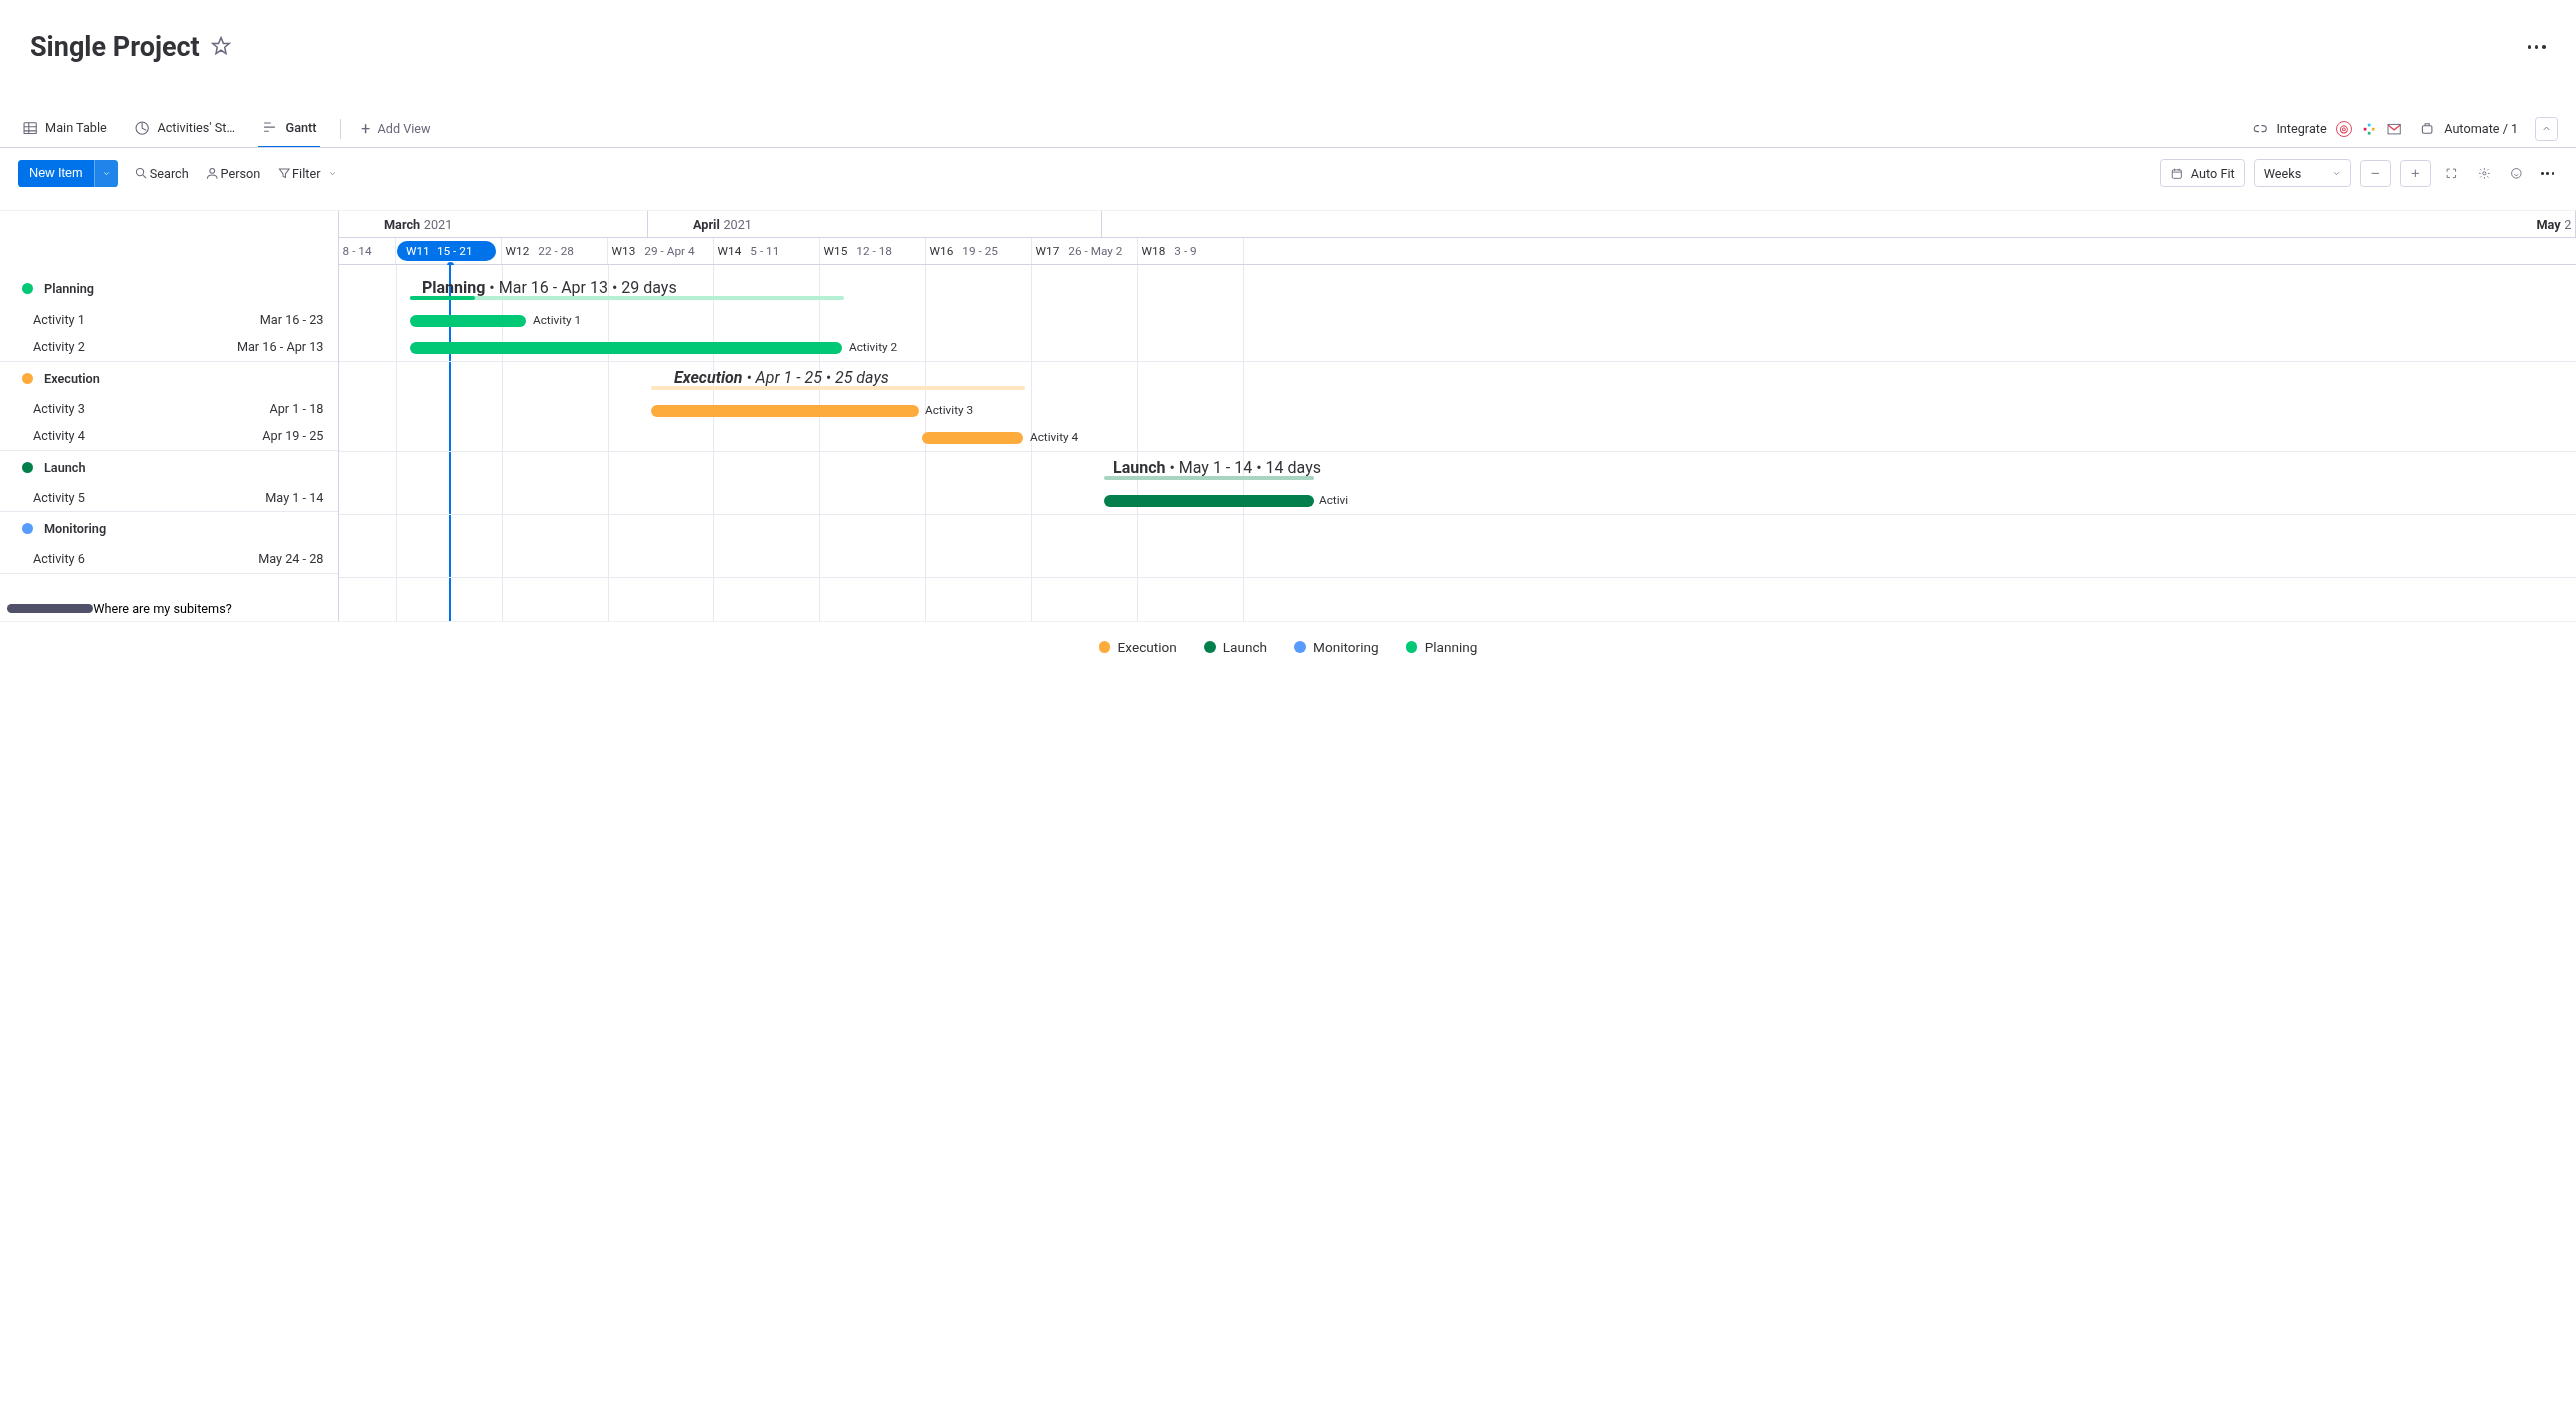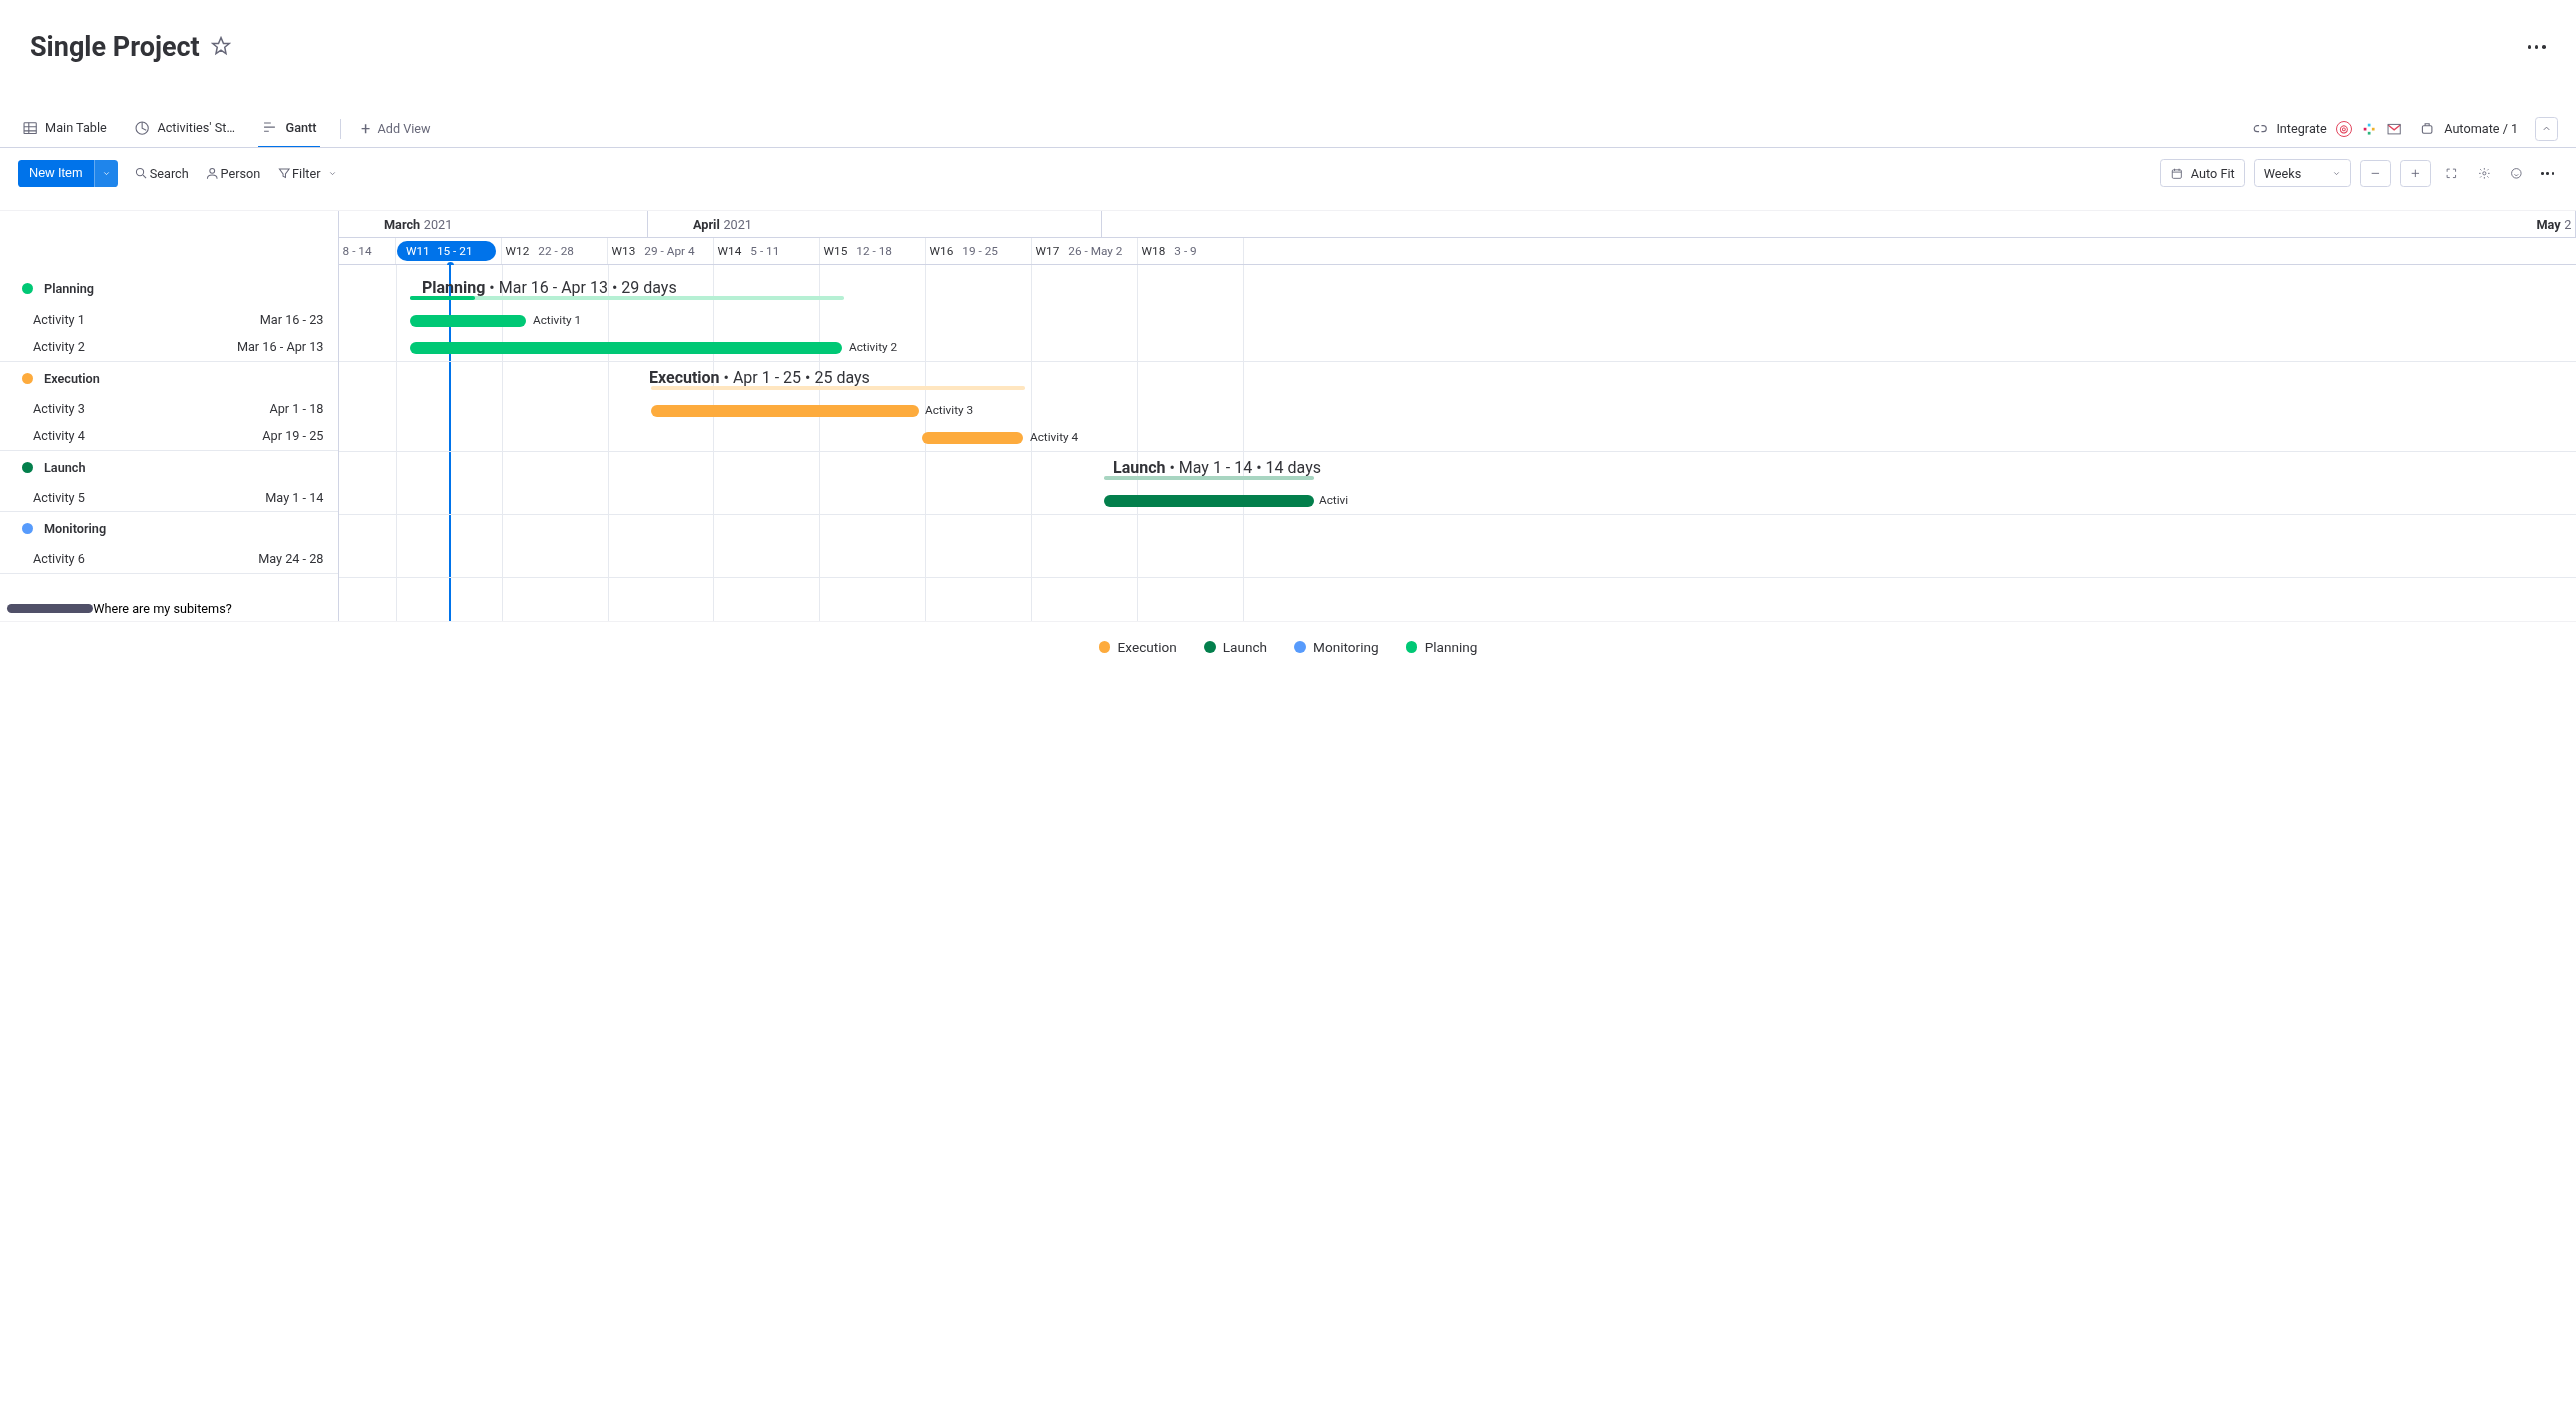--- a/index.html
+++ b/index.html
@@ -436,21 +436,21 @@
       <div class="grow">
         <div class="bar c-plan" style="left:71px;width:116px;"></div>
         <div class="bar-label" style="left:194px;">Activity 1</div>
       </div>
       <div class="grow sep">
         <div class="bar c-plan" style="left:71px;width:432px;"></div>
         <div class="bar-label" style="left:510px;">Activity 2</div>
       </div>
 
       <div class="grp-sum">
-        <div class="sum-label" style="left:310px;"><b>Execution</b> • <span>Apr 1 - 25</span> • <span>25 days</span></div>
+        <div class="sum-label" style="left:335px;font-style:italic;"><b>Execution</b> • <span>Apr 1 - 25</span> • <span>25 days</span></div>
         <div class="sum-line c-exec-light" style="left:312px;width:374px;"></div>
       </div>
       <div class="grow">
         <div class="bar c-exec" style="left:312px;width:268px;"></div>
         <div class="bar-label" style="left:586px;">Activity 3</div>
       </div>
       <div class="grow sep">
         <div class="bar c-exec" style="left:583px;width:101px;"></div>
         <div class="bar-label" style="left:691px;">Activity 4</div>
       </div>

